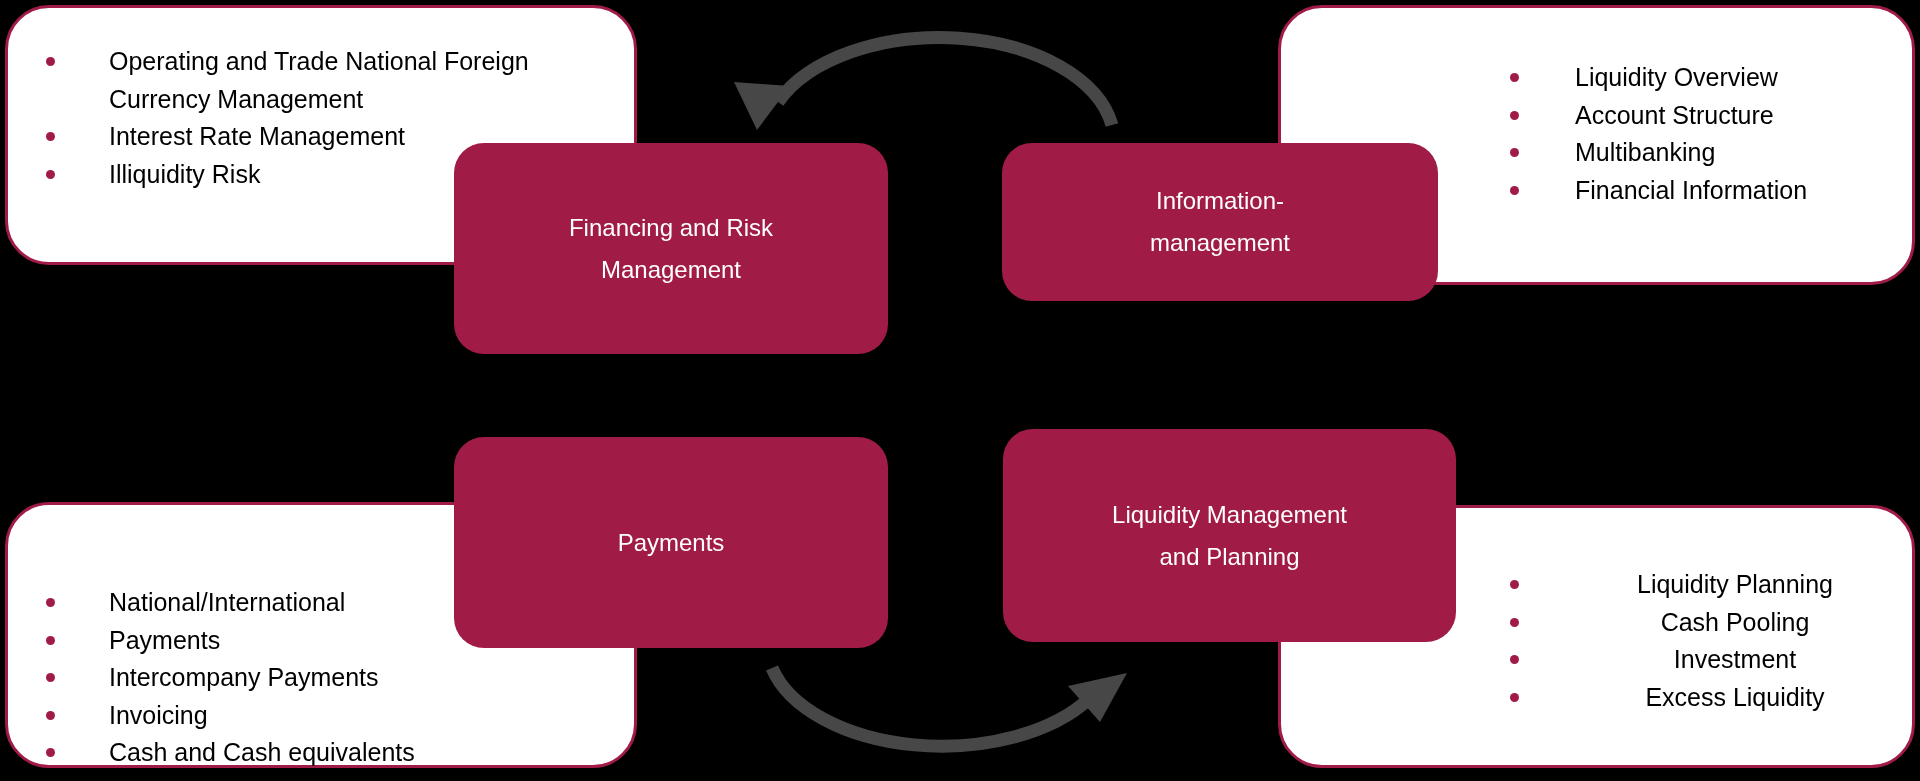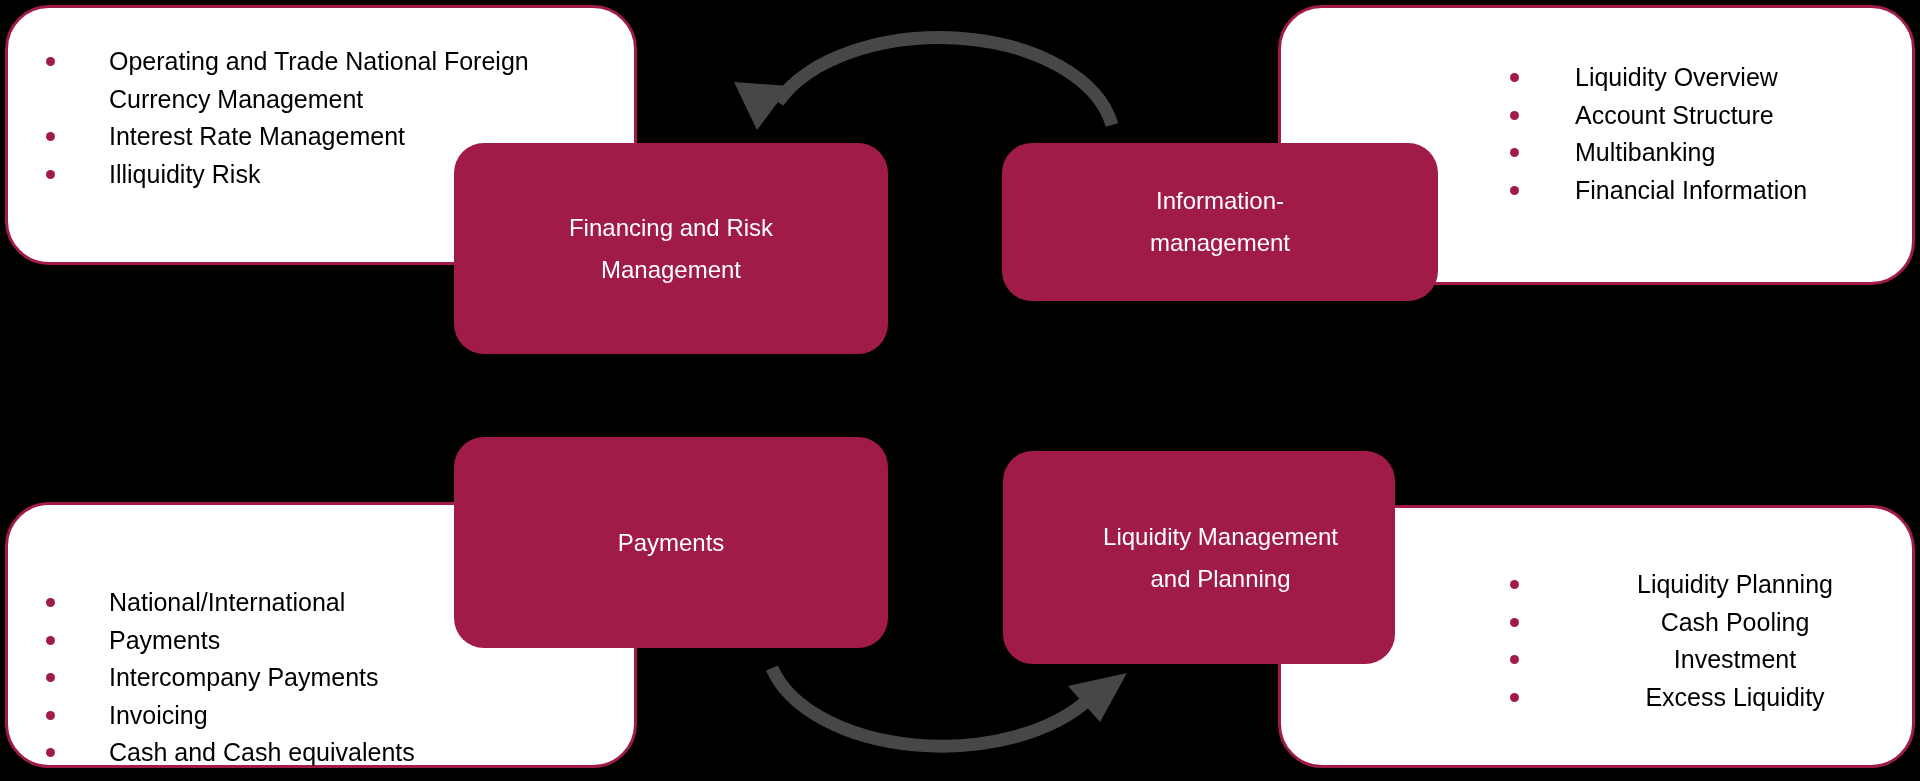--- a/index.html
+++ b/index.html
@@ -18,21 +18,21 @@
   .box-br{left:1278px;top:505px;width:637px;height:263px;text-align:center;}
   
   .pillar{
     position:absolute;background:#A01C46;border-radius:30px;
     display:flex;flex-direction:column;align-items:center;justify-content:center;
     color:#ffffff;font-size:24px;line-height:42px;text-align:center;
   }
   .pillar-financing{left:454px;top:143px;width:434px;height:211px;}
   .pillar-information{left:1002px;top:143px;width:436px;height:158px;}
   .pillar-payments{left:454px;top:437px;width:434px;height:211px;}
-  .pillar-liquidity{left:1003px;top:451px;width:349px;height:213px;padding-left:43px;}
+  .pillar-liquidity{left:1003px;top:429px;width:453px;height:213px;}
   .pillar span{display:block;}
   
   .blist{
     position:absolute;list-style:none;margin:0;padding:0;
     font-size:25px;line-height:37.5px;color:#000000;
   }
   .blist li{position:relative;}
   .blist .dot{
     position:absolute;left:0;top:14px;width:9px;height:9px;border-radius:50%;
     background:#A01C46;

